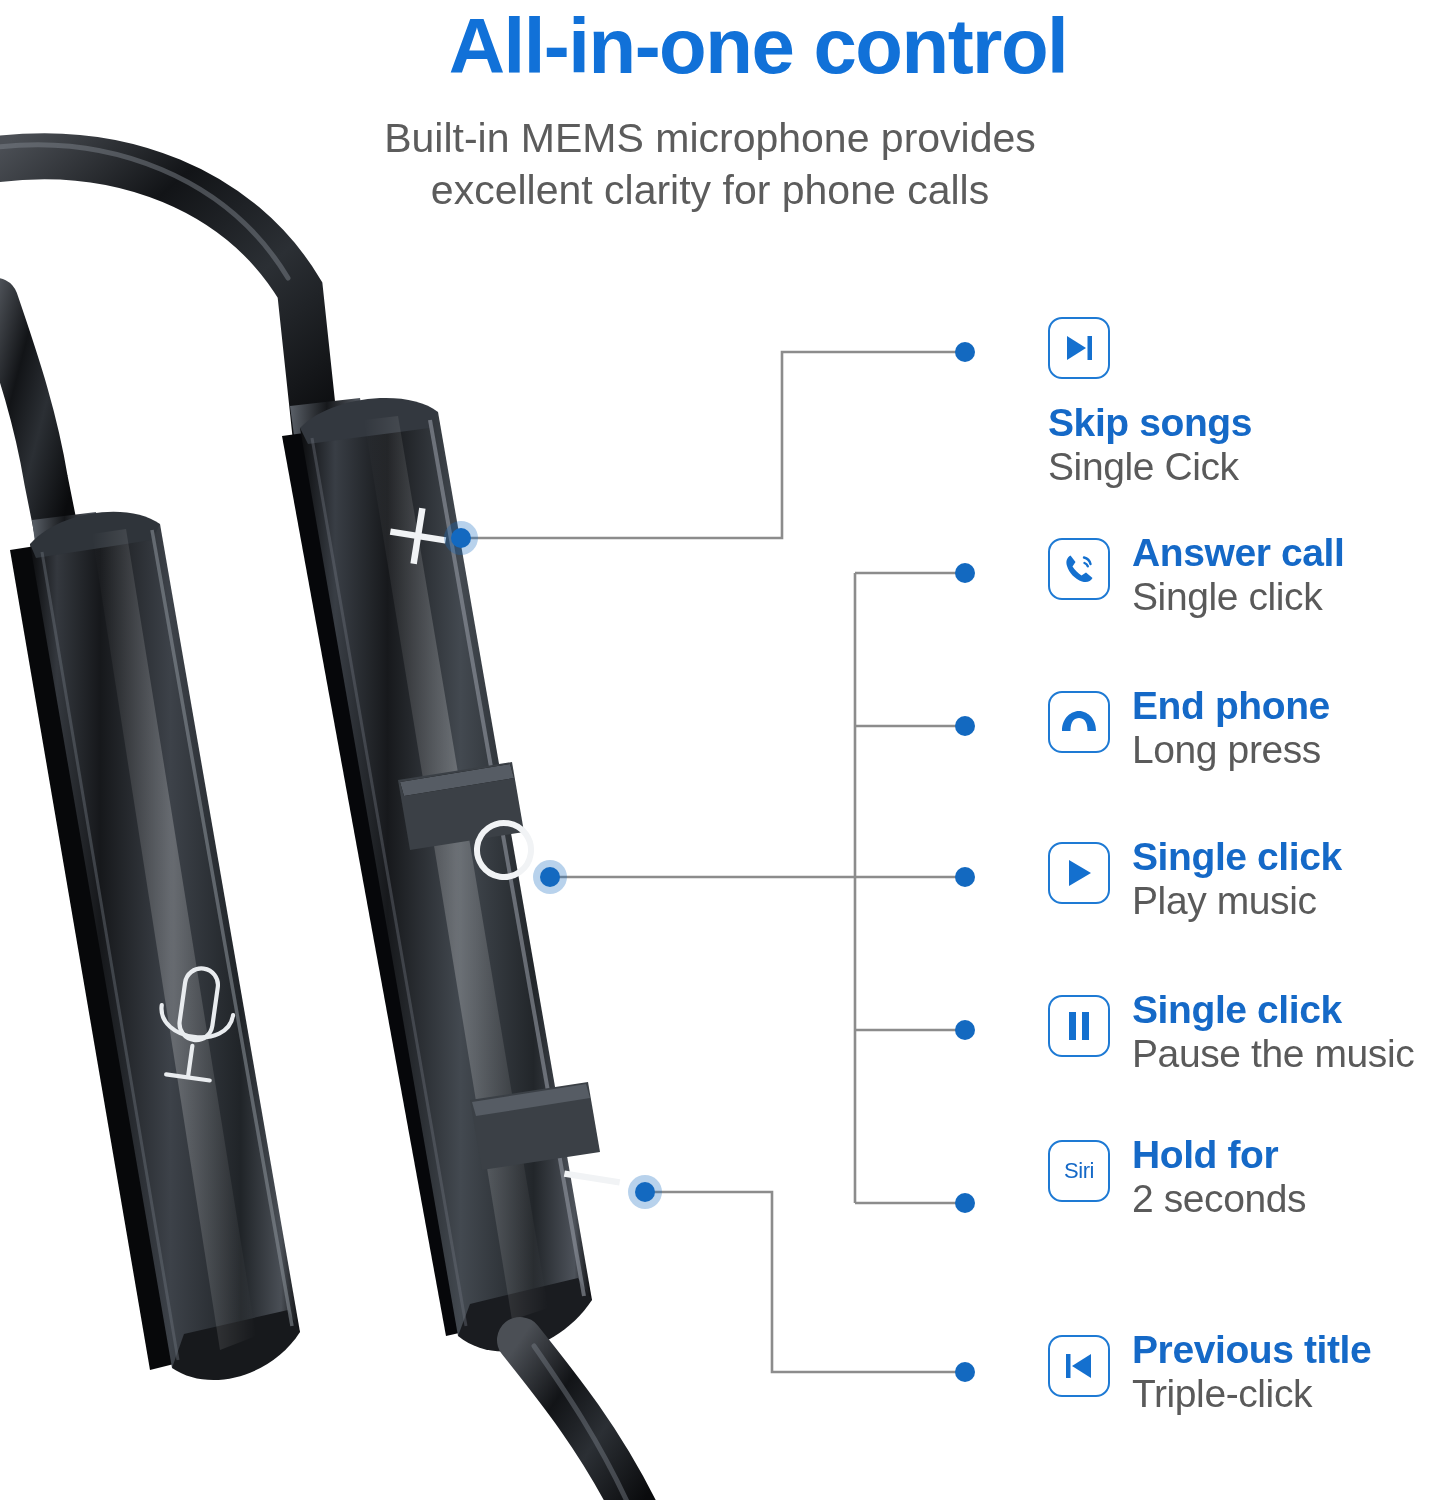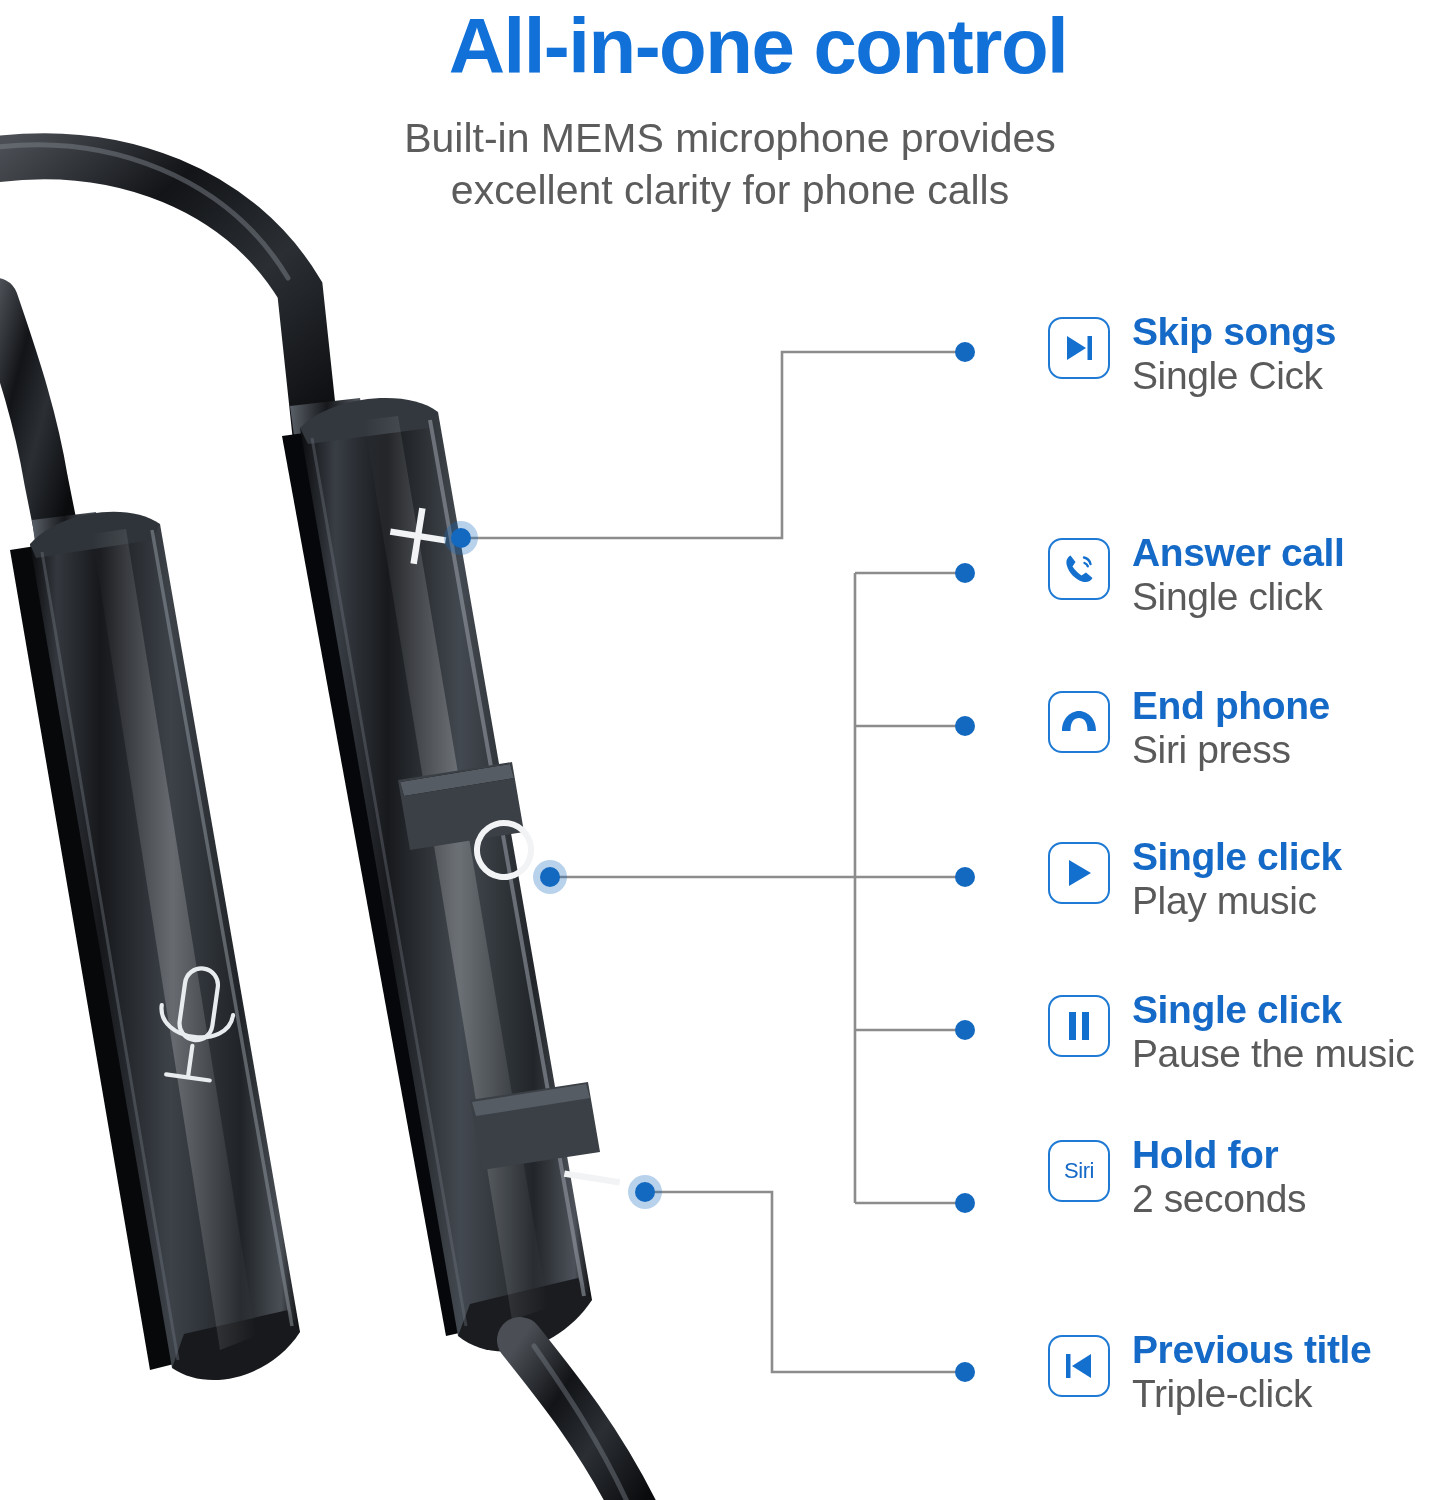--- a/index.html
+++ b/index.html
@@ -24,21 +24,21 @@
     font-size:78px;
     font-weight:bold;
     letter-spacing:-1.5px;
     color:#1171d8;
     line-height:1.05;
     white-space:nowrap;
     margin-left:36px;
   }
   .subtitle{
     position:absolute;
-    left:230px; top:112px;
+    left:210px; top:112px;
     width:1000px;
     text-align:center;
     font-size:41px;
     font-weight:normal;
     color:#5c5c5c;
     line-height:1.28;
   }
   .subtitle .l2{display:block;}
 
   
@@ -246,21 +246,21 @@
     <g>
       <circle cx="461" cy="538" r="17" fill="#1369c0" opacity="0.30"></circle>
       <circle cx="461" cy="538" r="10" fill="#1369c0"></circle>
       <circle cx="550" cy="877" r="17" fill="#1369c0" opacity="0.30"></circle>
       <circle cx="550" cy="877" r="10" fill="#1369c0"></circle>
       <circle cx="645" cy="1192" r="17" fill="#1369c0" opacity="0.30"></circle>
       <circle cx="645" cy="1192" r="10" fill="#1369c0"></circle>
     </g>
   </svg>
 
-  <div class="callout" style="left:1048px; top:310px;">
+  <div class="callout" style="left:1048px; top:310px;flex-direction:column;">
     <div class="cbox">
       <svg width="34" height="34" viewBox="0 0 34 34">
         <path d="M5 5 L24 17 L5 29 Z" fill="#1470cf"></path>
         <rect x="25.5" y="5" width="4.5" height="24" fill="#1470cf"></rect>
       </svg>
     </div>
     <div class="ctext">
       <div class="chead">Skip songs</div>
       <div class="csub">Single Cick</div>
     </div>
@@ -281,21 +281,21 @@
   </div>
 
   <div class="callout" style="left:1048px; top:684px;">
     <div class="cbox">
       <svg width="38" height="24" viewBox="0 0 38 24">
         <path d="M2 21 C2 7 12 1 19 1 C26 1 36 7 36 21 L27.5 21 C27.5 11 23.5 8 19 8 C14.5 8 10.5 11 10.5 21 Z" fill="#1470cf"></path>
       </svg>
     </div>
     <div class="ctext">
       <div class="chead">End phone</div>
-      <div class="csub">Siri press</div>
+      <div class="csub">Long press</div>
     </div>
   </div>
 
   <div class="callout" style="left:1048px; top:835px;">
     <div class="cbox">
       <svg width="32" height="34" viewBox="0 0 32 34">
         <path d="M6 4 L28 17 L6 30 Z" fill="#1470cf"></path>
       </svg>
     </div>
     <div class="ctext">

